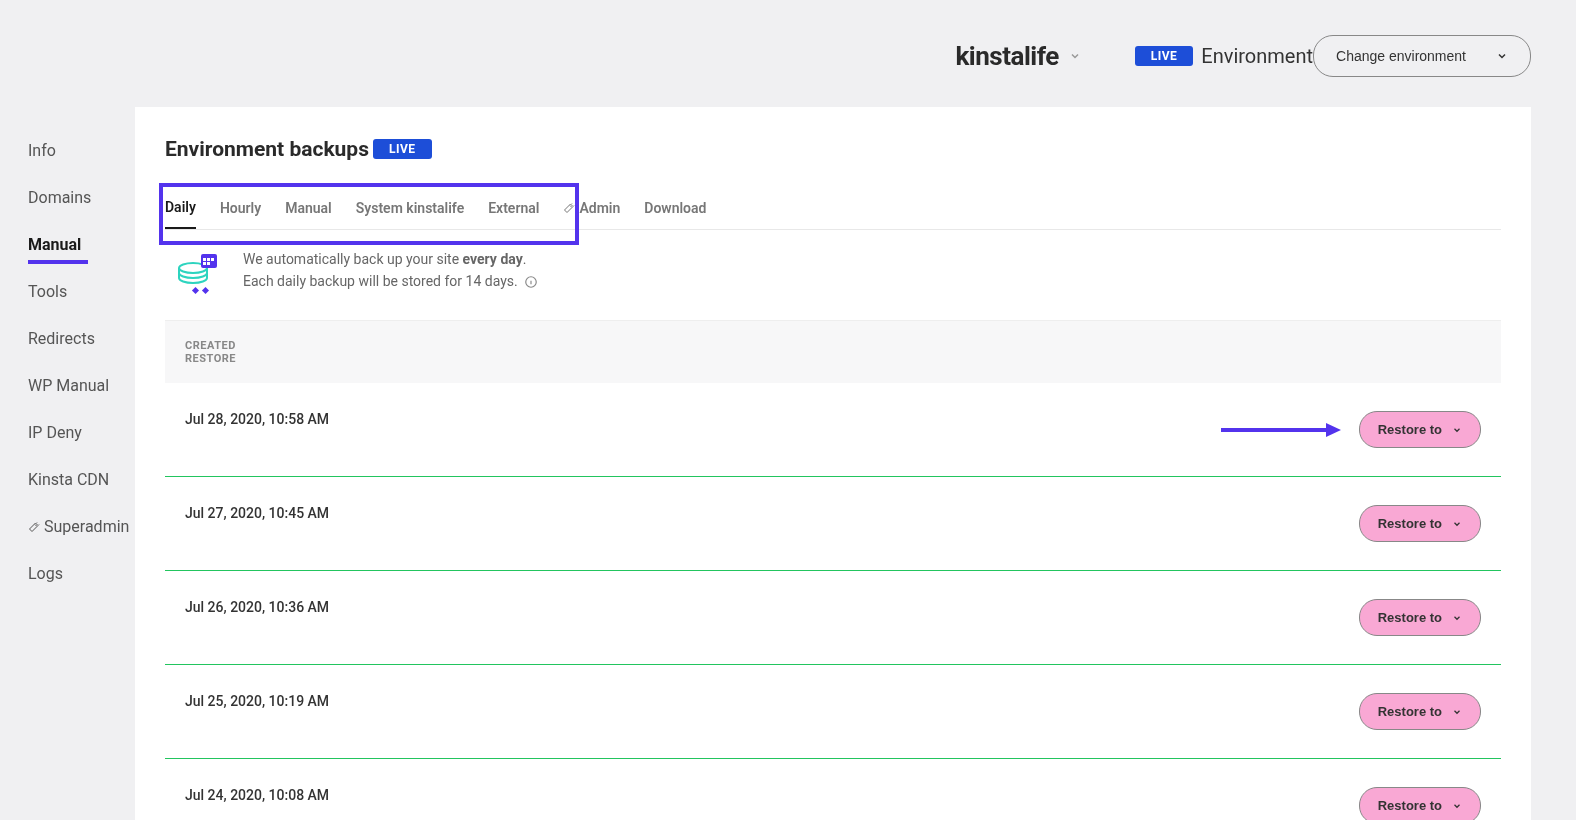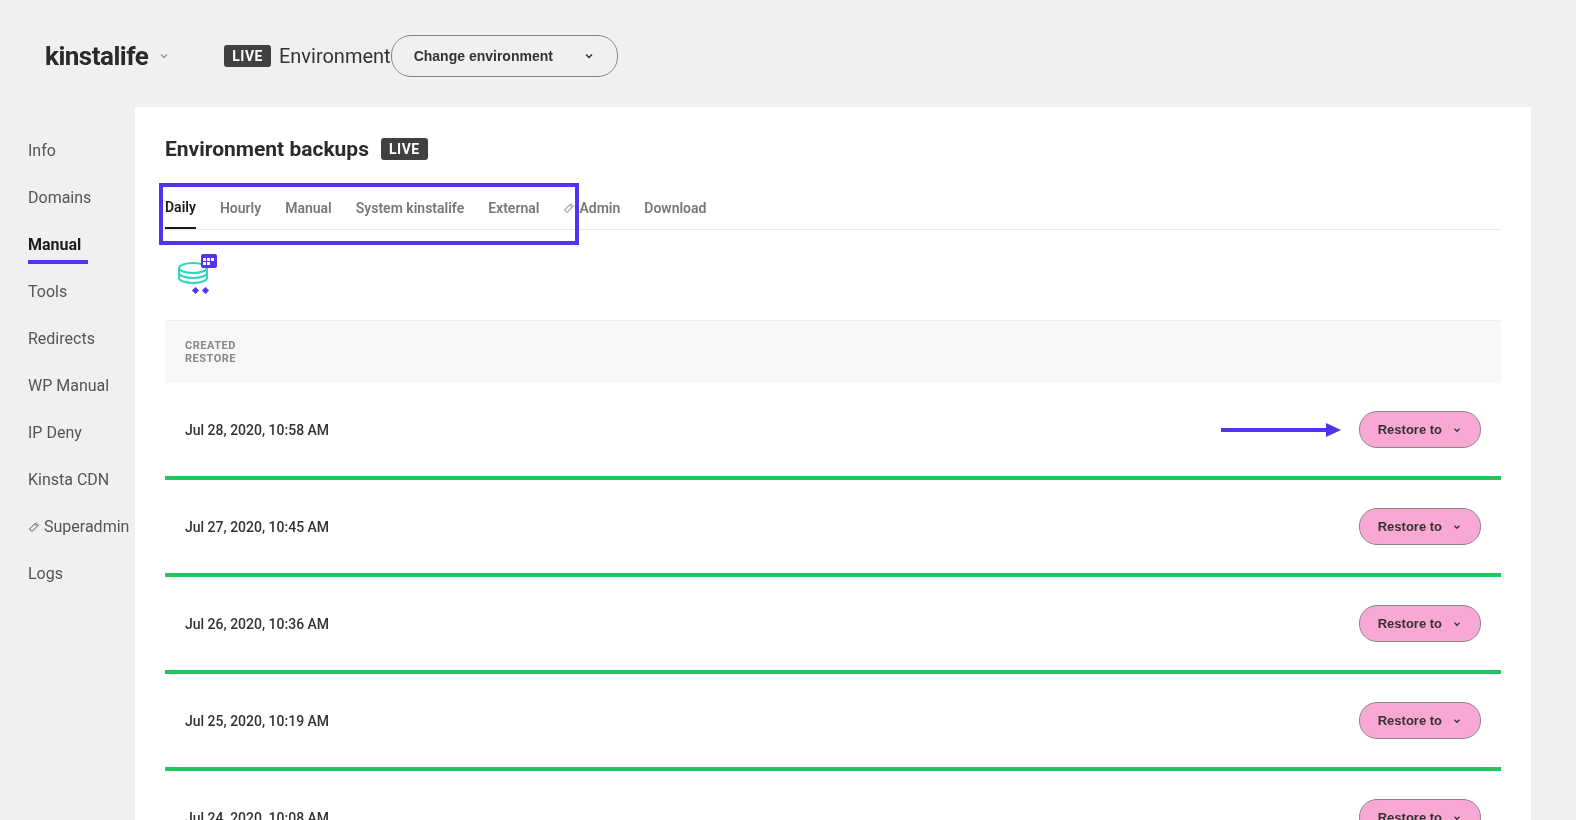--- a/index.html
+++ b/index.html
@@ -8,55 +8,55 @@
       background: #f0f0f2;
       color: #333;
       font-size: 14px;
       width: 1576px;
       height: 820px;
       overflow: hidden;
     }
     .header {
       display: flex;
       align-items: center;
-      justify-content: flex-start;
+      justify-content: flex-end;
       padding: 35px 45px 30px 45px;
     }
     .header-left { display: flex; align-items: center; gap: 20px; }
     .site-name {
       font-size: 26px;
       font-weight: 700;
       color: #2a2a2a;
       letter-spacing: -0.5px;
     }
     .chevron-down {
       width: 12px; height: 12px;
       display: inline-flex;
       align-items: center;
       margin-left: 10px;
       color: #999;
     }
     .env-group { display: flex; align-items: center; gap: 8px; margin-left: 34px; }
     .live-badge {
-      background: #404040;
+      background: #1d4ed8;
       color: white;
-      font-size: 14px;
+      font-size: 12px;
       font-weight: 700;
-      padding: 3px 8px;
+      padding: 3px 16px;
       border-radius: 3px;
       letter-spacing: 0.5px;
     }
     .env-label { font-size: 20px; color: #333; }
     .change-env-btn {
       border: 1px solid #888;
       background: #f0f0f2;
       border-radius: 20px;
       padding: 12px 22px;
       font-size: 14px;
-      font-weight: 700;
+      font-weight: 400;
       color: #333;
       display: flex;
       align-items: center;
       gap: 30px;
       cursor: pointer;
     }
     .layout { display: flex; }
     .sidebar {
       width: 135px;
       padding: 20px 0 0 28px;
@@ -85,21 +85,21 @@
       height: 4px;
       background: #5333ed;
     }
     .content {
       background: white;
       flex: 1;
       margin-right: 45px;
       min-height: 720px;
       padding: 30px 30px 0 30px;
     }
-    .page-title-row { display: flex; align-items: center; gap: 12px; margin-bottom: 26px; }
+    .page-title-row { display: flex; align-items: center; gap: 4px; margin-bottom: 26px; }
     .page-title { font-size: 21px; font-weight: 700; color: #2a2a2a; }
     .tabs-wrap { position: relative; border-bottom: 1px solid #e8e8e8; margin-bottom: 0; }
     .tabs { display: flex; gap: 24px; padding-bottom: 0; }
     .tab {
       padding: 12px 0;
       font-size: 14px;
       color: #777;
       cursor: pointer;
       font-weight: 600;
       display: flex;
@@ -137,23 +137,23 @@
       background: #f7f7f8;
       font-size: 11px;
       font-weight: 700;
       color: #888;
       letter-spacing: 0.5px;
       flex-direction: column;
     }
     .backup-row {
       display: flex;
       justify-content: space-between;
-      align-items: center;
+      align-items: flex-start;
       padding: 28px 20px;
-      border-bottom: 4px solid #22c55e;
+      border-bottom: 1px solid #22c55e;
       position: relative;
     }
     .backup-date { font-size: 14px; color: #333; font-weight: 500; }
     .restore-btn {
       border: 1px solid #888;
       background: #f9a8d4;
       border-radius: 18px;
       padding: 10px 18px;
       font-size: 13px;
       font-weight: 600;
@@ -286,20 +286,34 @@
           <rect x="26" y="6" width="16" height="14" rx="2" fill="#5333ed"></rect>
           <rect x="28" y="10" width="3" height="3" fill="white"></rect>
           <rect x="32" y="10" width="3" height="3" fill="white"></rect>
           <rect x="36" y="10" width="3" height="3" fill="white"></rect>
           <rect x="28" y="14" width="3" height="3" fill="white"></rect>
           <rect x="32" y="14" width="3" height="3" fill="white"></rect>
           <rect x="18" y="40" width="5" height="5" fill="#5333ed" transform="rotate(45 20.5 42.5)"></rect>
           <rect x="28" y="40" width="5" height="5" fill="#5333ed" transform="rotate(45 30.5 42.5)"></rect>
         </svg>
       </div>
+      <div class="banner-text">
+        <div>
+          <span>We automatically back up your site </span><b>every day</b><span>.</span>
+        </div>
+        <div class="banner-line2">
+          <span>Each daily backup will be stored for 14 days.</span>
+          <span class="info-circle">
+            <svg viewBox="0 0 24 24" width="14" height="14" fill="none" stroke="currentColor" stroke-width="2">
+                <circle cx="12" cy="12" r="9"></circle>
+                <path d="M12 8h.01M11 11h1v5"></path>
+              </svg>
+          </span>
+        </div>
+      </div>
     </div>
 
     <div class="table-header">
       <span>CREATED</span>
       <span>RESTORE</span>
     </div>
 
     <div id="table-body">
         <div class="backup-row">
           <div class="backup-date">Jul 28, 2020, 10:58 AM</div>

